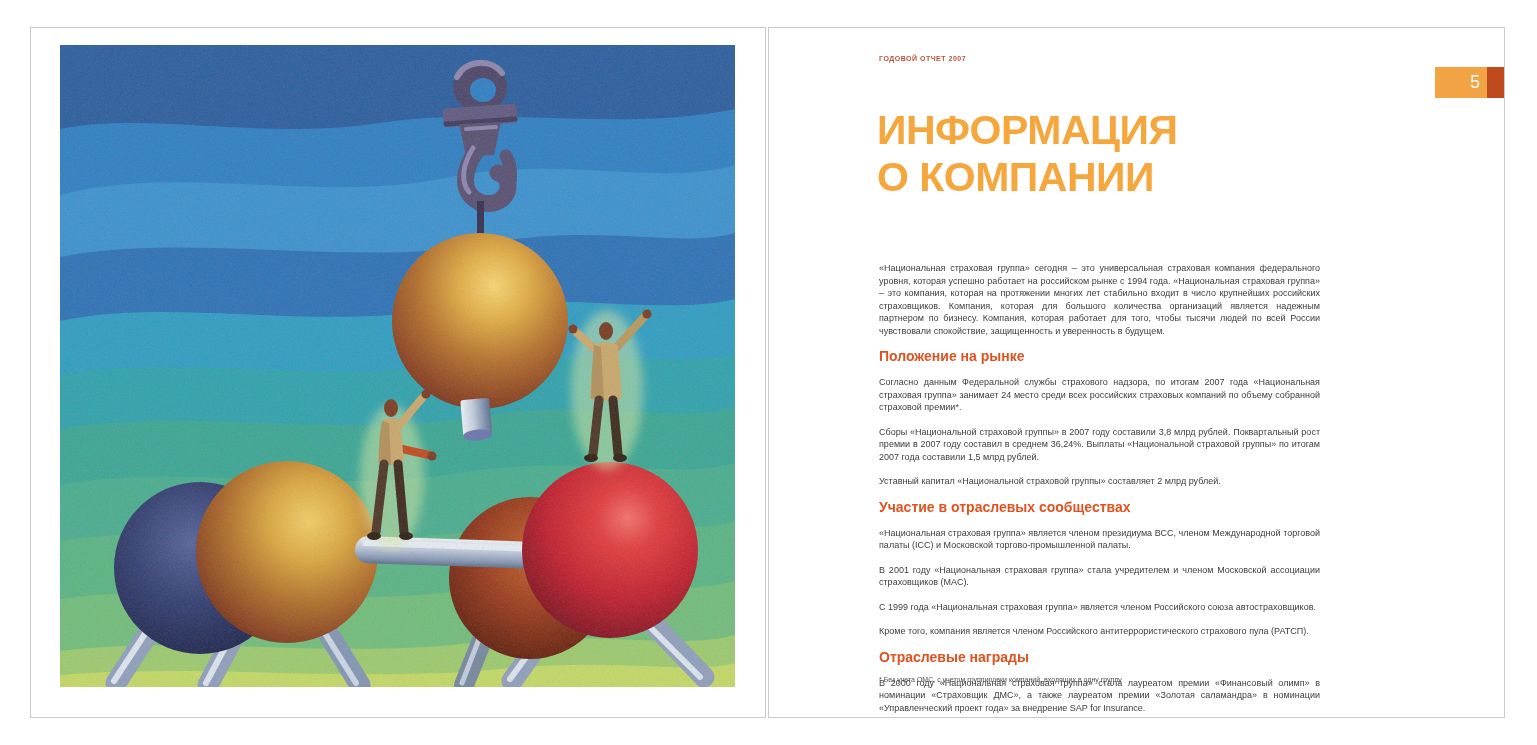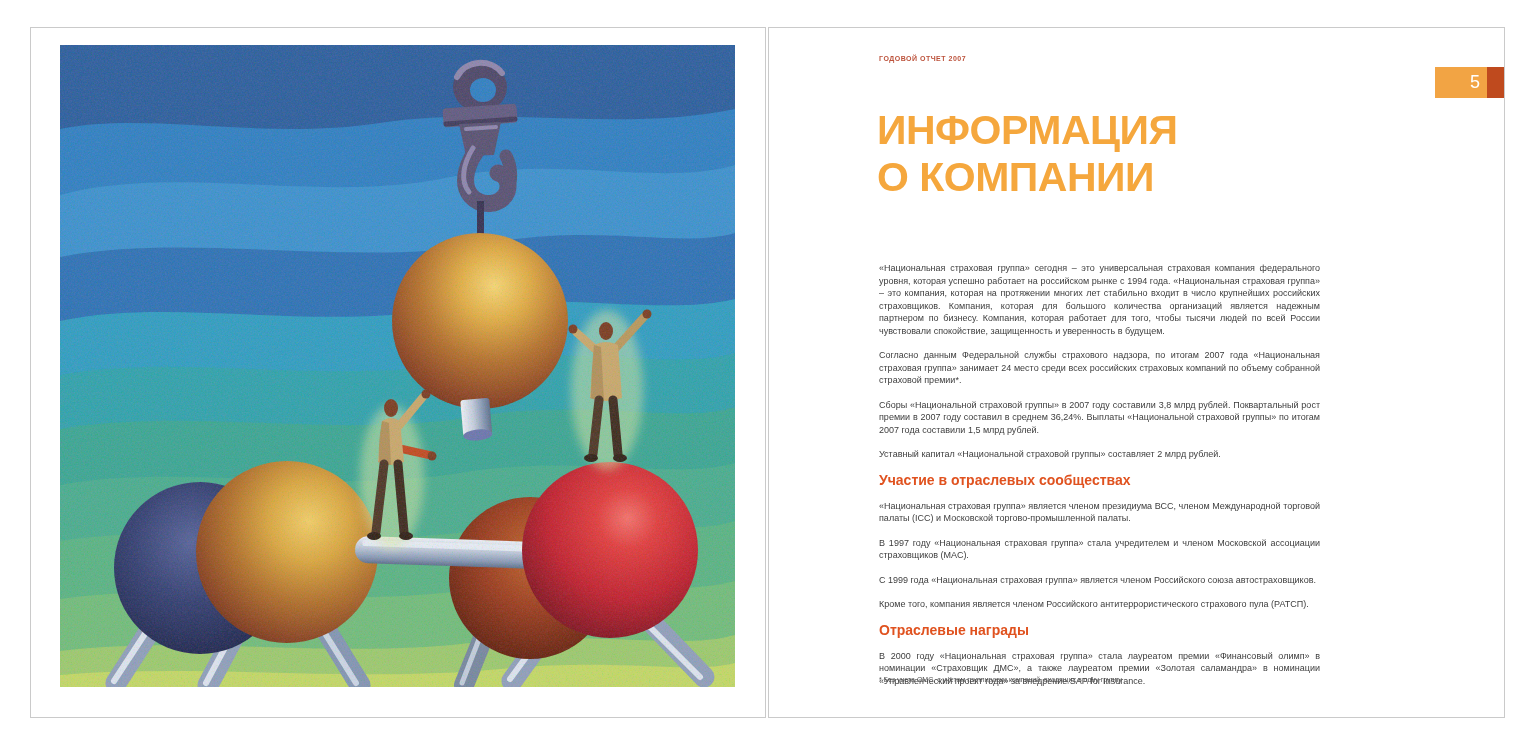--- a/index.html
+++ b/index.html
@@ -212,29 +212,30 @@
 
   <div class="page-title">
     <div>ИНФОРМАЦИЯ</div>
     <div>О КОМПАНИИ</div>
   </div>
 
   <div class="body-col">
     <p>«Национальная страховая группа» сегодня – это универсальная страховая компания федерального уровня, которая успешно работает на российском рынке с 1994 года. «Национальная страховая группа» – это компания, которая на протяжении многих лет стабильно входит в число крупнейших российских страховщиков. Компания, которая для большого количества организаций является надежным партнером по бизнесу. Компания, которая работает для того, чтобы тысячи людей по всей России чувствовали спокойствие, защищенность и уверенность в будущем.</p>
 
     <div>
+      <div class="section-heading">Положение на рынке</div>
       <p>Согласно данным Федеральной службы страхового надзора, по итогам 2007 года «Национальная страховая группа» занимает 24 место среди всех российских страховых компаний по объему собранной страховой премии*.</p>
       <p>Сборы «Национальной страховой группы» в 2007 году составили 3,8 млрд рублей. Поквартальный рост премии в 2007 году составил в среднем 36,24%. Выплаты «Национальной страховой группы» по итогам 2007 года составили 1,5 млрд рублей.</p>
       <p>Уставный капитал «Национальной страховой группы» составляет 2 млрд рублей.</p>
     </div>
 
     <div>
       <div class="section-heading">Участие в отраслевых сообществах</div>
       <p>«Национальная страховая группа» является членом президиума ВСС, членом Международной торговой палаты (ICC) и Московской торгово-промышленной палаты.</p>
-      <p>В 1997 году «Национальная страховая группа» стала учредителем и членом Московской ассоциации страховщиков (МАС).</p>
+      <p>В 2001 году «Национальная страховая группа» стала учредителем и членом Московской ассоциации страховщиков (МАС).</p>
       <p>С 1999 года «Национальная страховая группа» является членом Российского союза автостраховщиков.</p>
       <p>Кроме того, компания является членом Российского антитеррористического страхового пула (РАТСП).</p>
     </div>
 
     <div>
       <div class="section-heading">Отраслевые награды</div>
       <p>В 2000 году «Национальная страховая группа» стала лауреатом премии «Финансовый олимп» в номинации «Страховщик ДМС», а также лауреатом премии «Золотая саламандра» в номинации «Управленческий проект года» за внедрение SAP for Insurance.</p>
     </div>
   </div>
 

